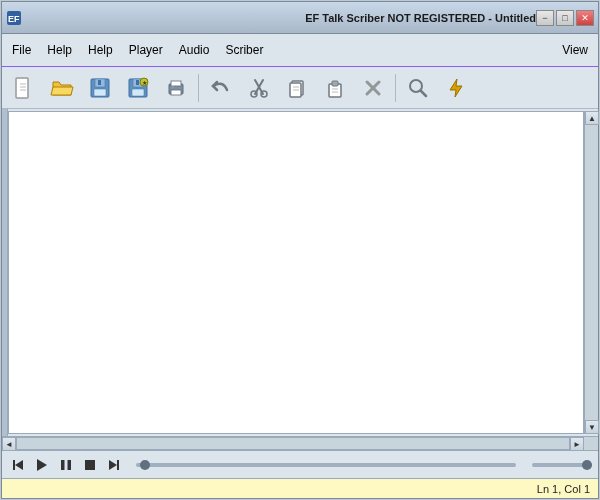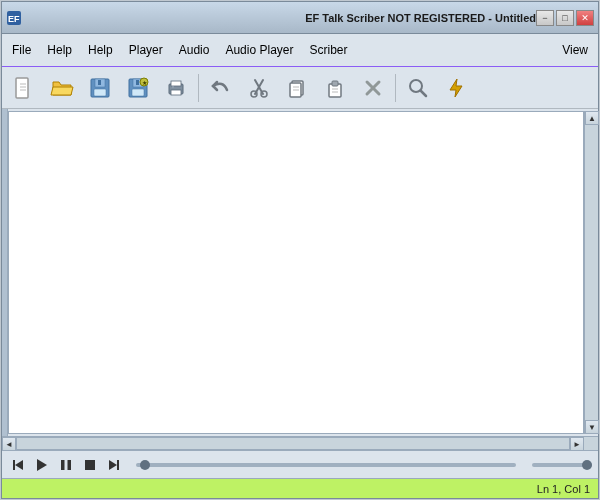--- a/index.html
+++ b/index.html
@@ -252,21 +252,21 @@
       background: #607080;
       border-radius: 50%;
       position: absolute;
       top: -3px;
       right: 0;
       cursor: pointer;
     }
     
     .status-bar {
       height: 20px;
-      background: #bef264;
+      background: #fef9c3;
       border-top: 1px solid #9aaabb;
       display: flex;
       align-items: center;
       justify-content: flex-end;
       padding: 0 8px;
     }
     .status-text {
       font-size: 11px;
       color: #222;
     }
@@ -290,21 +290,20 @@
       <div class="title-btn close">✕</div>
     </div>
   </div>
 
   <div class="menu-bar">
     <div class="menu-item">File</div>
     <div class="menu-item">Help</div>
     <div class="menu-item">Help</div>
     <div class="menu-item">Player</div>
     <div class="menu-item">Audio</div>
-    <div class="menu-item">Audio Player</div>
     <div class="menu-item">Scriber</div>
     <div class="menu-spacer"></div>
     <div class="menu-item">View</div>
   </div>
 
   <div class="toolbar">
 
     <div class="tool-btn" title="New">
       <svg class="icon-svg" viewBox="0 0 24 24">
         <rect x="4" y="2" width="12" height="20" rx="1" fill="white" stroke="#999" stroke-width="1.5"></rect>

